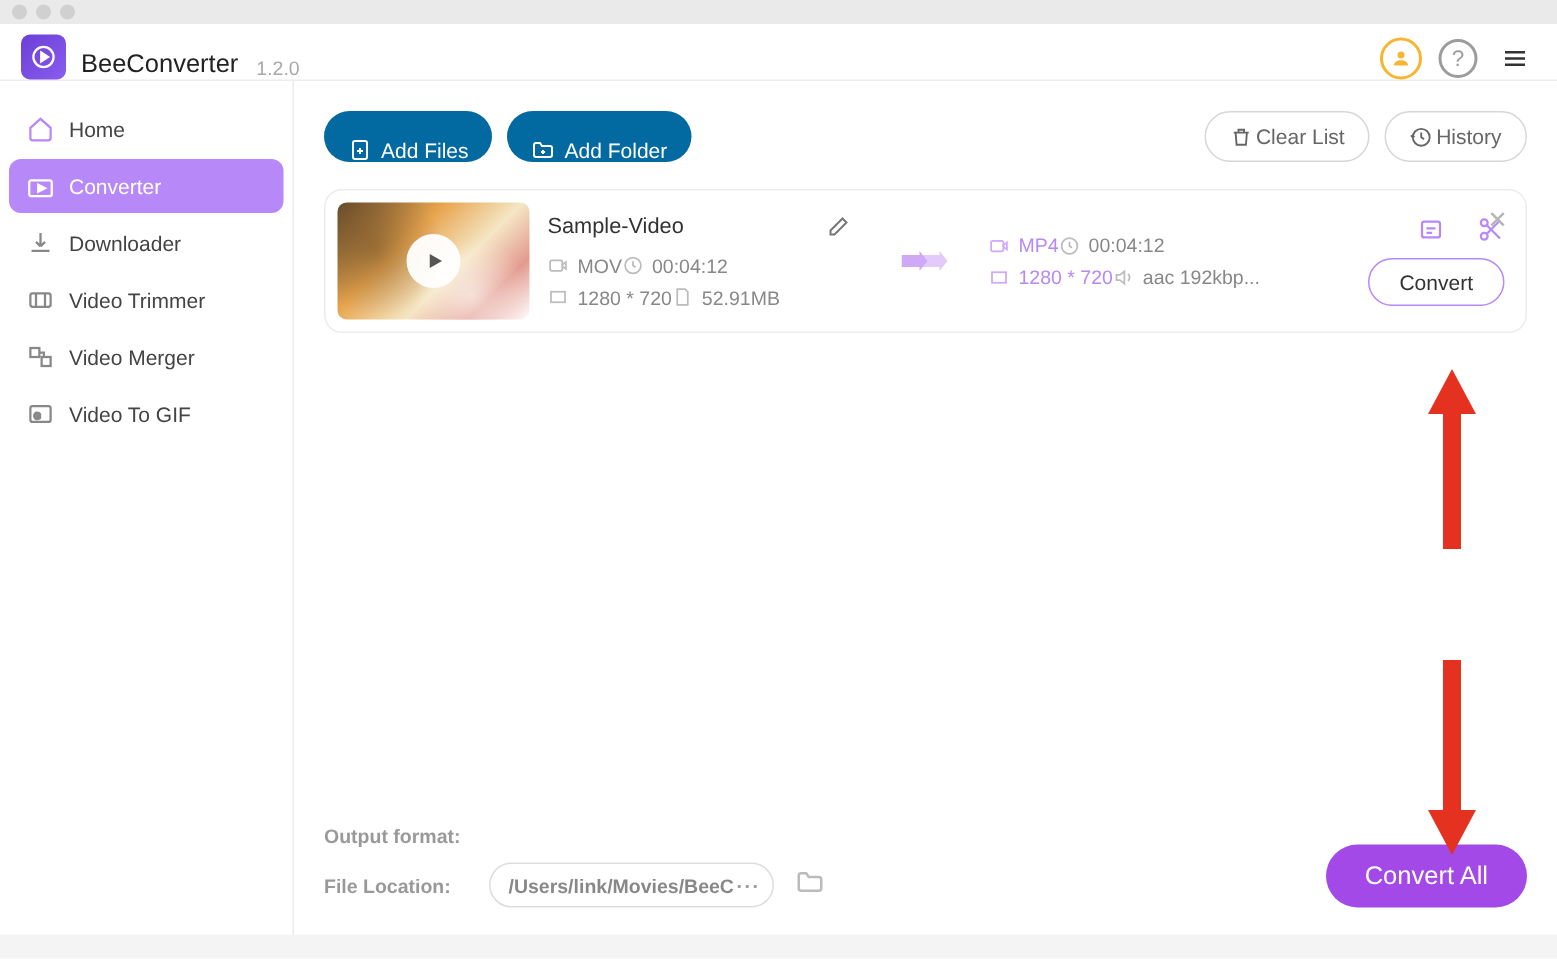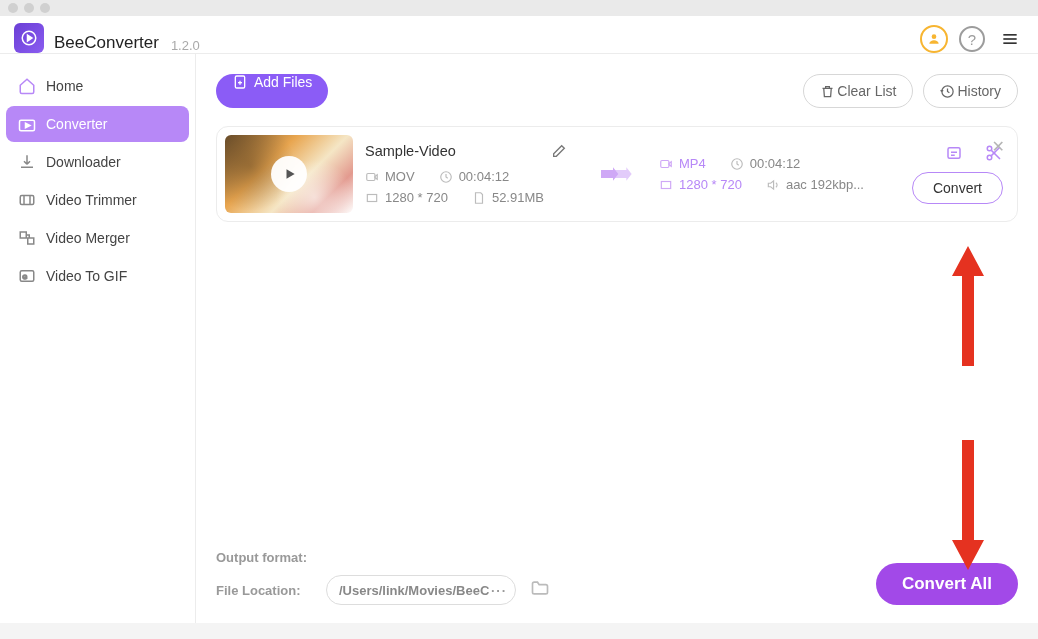--- a/index.html
+++ b/index.html
@@ -25,40 +25,40 @@
 .body { display:flex; height: calc(639px - 16px - 54px); }
 .sidebar { width: 196px; background:#fff; border-right:1px solid #ececec; padding: 14px 6px; }
 .side-item { display:flex; align-items:center; height:36px; padding:0 12px; border-radius:8px; color:#444; font-size:14px; cursor:pointer; margin-bottom:2px; }
 .side-item.active { background:#b788f7; color:#fff; }
 .side-item .si-icon { width:18px; height:18px; margin-right:10px; display:flex; align-items:center; justify-content:center; color:inherit; }
 .side-item.active .si-icon { color:#fff; }
 .main { flex:1; background:#fff; display:flex; flex-direction:column; padding: 20px 20px 18px 20px; position:relative; }
 
 
 .toolbar { display:flex; align-items:center; gap:10px; }
-.pill-btn { background:#8b5cf6; color:#fff; border:none; border-radius:18px; height:34px; padding:0 16px; font-size:14px; display:flex; align-items:flex-start; gap:6px; cursor:pointer; }
+.pill-btn { background:#0369a1; color:#fff; border:none; border-radius:18px; height:34px; padding:0 16px; font-size:14px; display:flex; align-items:flex-end; gap:6px; cursor:pointer; }
 .pill-btn svg { width:16px; height:16px; }
 .ghost-btn { background:#fff; color:#666; border:1px solid #d7d7d7; border-radius:18px; height:34px; padding:0 16px; font-size:14px; display:flex; align-items:center; gap:2px; cursor:pointer; }
 .ghost-btn svg { width:15px; height:15px; }
 .toolbar-spacer { flex:1; }
 
 
 .file-card { margin-top:18px; border:1px solid #ececec; border-radius:12px; padding:8px 14px 8px 8px; display:flex; align-items:center; position:relative; }
 .close-x { position:absolute; top:10px; right:12px; color:#b5b5b5; cursor:pointer; font-size:16px; }
 .thumb { width:128px; height:78px; border-radius:6px; background:linear-gradient(135deg,#6b4e2b 0%,#e8a54f 35%,#f5e6c5 60%,#e39a8f 80%,#fff 100%); display:flex; align-items:center; justify-content:center; position:relative; overflow:hidden; }
 .thumb::after { content:''; position:absolute; inset:0; background:radial-gradient(circle at 20% 40%, rgba(0,0,0,.25), transparent 40%), radial-gradient(circle at 70% 80%, rgba(255,255,255,.6), transparent 35%); }
 .play-btn { width:36px; height:36px; border-radius:50%; background:rgba(255,255,255,.95); z-index:2; display:flex; align-items:center; justify-content:center; cursor:pointer; }
 .play-btn svg { width:14px; height:14px; color:#555; margin-left:2px; }
 
 .meta-left, .meta-right { display:flex; flex-direction:column; gap:6px; }
 .meta-left { margin-left:12px; min-width:210px; }
 .file-title-row { display:flex; gap:10px; }
 .file-title { font-size:14.5px; color:#333; font-weight:500; }
 .edit-ico { color:#777; cursor:pointer; margin-left:auto; margin-right:8px; }
-.meta-row { display:flex; gap:24px; align-items:flex-start; font-size:13px; color:#888; }
+.meta-row { display:flex; align-items:flex-start; font-size:13px; color:#888; }
 .meta-item { display:flex; align-items:center; gap:6px; }
 .meta-item svg { width:14px; height:14px; color:#bcbcbc; }
 
 .arrow-mid { margin:0 26px; color:#cfa8f6; display:flex; align-items:center; }
 .arrow-mid svg { width:32px; height:24px; }
 
 .meta-right { min-width:220px; }
 .meta-right .meta-item.purple { color:#b788f7; }
 .meta-right .meta-item.purple svg { color:#cfa8f6; }
 .trunc { max-width:82px; white-space:nowrap; overflow:hidden; text-overflow:ellipsis; }
@@ -71,21 +71,21 @@
 
 .bottom { margin-top:auto; display:flex; align-items:flex-end; }
 .bottom-left { display:flex; flex-direction:column; gap:10px;font-weight:bold; }
 .row { display:flex; align-items:center; gap:14px; }
 .label { font-size:13px; color:#999; width:96px; }
 .select { border:1px solid #ddd; border-radius:16px; height:30px; min-width:190px; padding:0 28px 0 12px; font-size:13px; color:#444; background:#fff; display:flex; align-items:center; position:relative; cursor:pointer; }
 .select::after { content:'⌄'; position:absolute; right:10px; color:#999; font-size:14px; top:4px; }
 .path-box { border:1px solid #ddd; border-radius:16px; height:30px; padding:0 34px 0 12px; font-size:13px; color:#888; background:#fff; display:flex; align-items:center; position:relative; width:190px; }
 .path-box .more { position:absolute; right:8px; color:#999; letter-spacing:1px; cursor:pointer; }
 .folder-ico { color:#bbb; cursor:pointer; }
-.convert-all { background:#a249e8; color:#fff; border:none; border-radius:22px; height:42px; padding:0 26px; font-size:17px; font-weight:700; cursor:pointer; margin-left:auto; }
+.convert-all { background:#a249e8; color:#fff; border:none; border-radius:22px; height:42px; padding:0 26px; font-size:17px; font-weight:400; cursor:pointer; margin-left:auto; }
 
 
 .red-arrow { position:absolute; pointer-events:none; }
 .ra1 { left: 948px; top: 246px; }
 .ra2 { left: 948px; top: 440px; }
 </style>
 </head>
 <body>
 
 <div class="titlebar">
@@ -184,20 +184,28 @@
 
   <div class="main">
     <div class="toolbar">
       <button class="pill-btn">
         <svg viewBox="0 0 24 24" fill="none" stroke="currentColor" stroke-width="2">
             <rect x="5" y="3" width="14" height="18" rx="2"></rect>
             <line x1="12" y1="10" x2="12" y2="16"></line>
             <line x1="9" y1="13" x2="15" y2="13"></line>
           </svg>
         <span>Add Files</span>
+      </button>
+      <button class="pill-btn">
+        <svg viewBox="0 0 24 24" fill="none" stroke="currentColor" stroke-width="2">
+            <path d="M3 7a2 2 0 012-2h4l2 3h8a2 2 0 012 2v7a2 2 0 01-2 2H5a2 2 0 01-2-2z"></path>
+            <line x1="12" y1="12" x2="12" y2="16"></line>
+            <line x1="10" y1="14" x2="14" y2="14"></line>
+          </svg>
+        <span>Add Folder</span>
       </button>
       <div class="toolbar-spacer"></div>
       <button class="ghost-btn">
         <svg viewBox="0 0 24 24" fill="none" stroke="currentColor" stroke-width="2">
             <path d="M4 7h16M9 7V4h6v3M6 7l1 13h10l1-13"></path>
           </svg>
         <span>Clear List</span>
       </button>
       <button class="ghost-btn">
         <svg viewBox="0 0 24 24" fill="none" stroke="currentColor" stroke-width="2">

